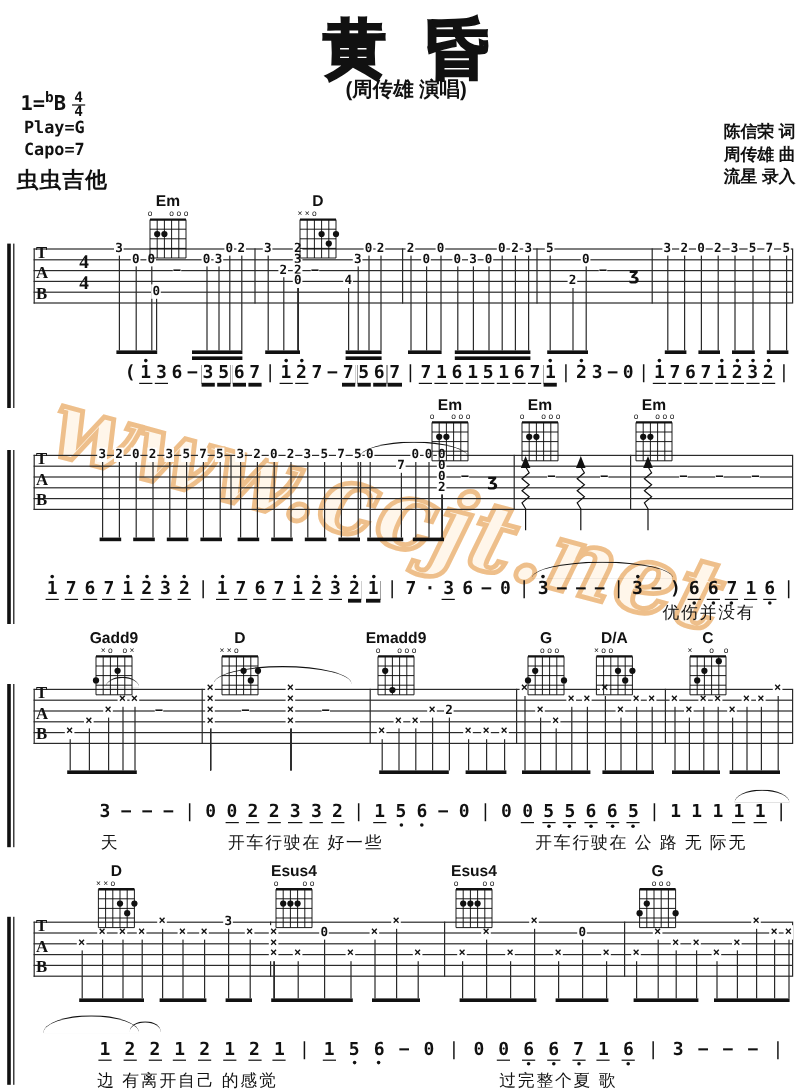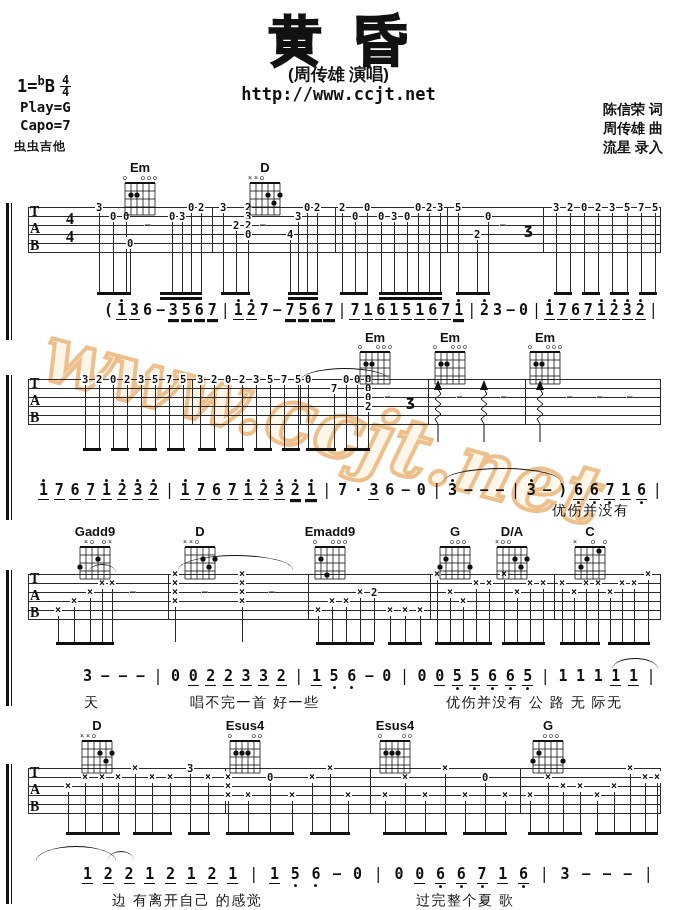--- a/index.html
+++ b/index.html
@@ -14,21 +14,21 @@
        font-family:"DejaVu Sans Mono",monospace;font-size:17px;font-weight:700;}
   #keyline{position:absolute;top:74px;left:17px;font-size:17px;font-weight:600;
            font-family:"DejaVu Sans Mono",monospace;}
   #keyline sup{font-size:12px;font-weight:700;}
   .frac{display:inline-block;vertical-align:middle;text-align:center;font-size:12px;line-height:11px;
         font-weight:700;margin-left:5px;}
   .frac .ft{display:block;border-bottom:1px solid #111;padding:0 2px;}
   #play,#capo{position:absolute;left:20px;font-family:"DejaVu Sans Mono",monospace;
               font-size:14px;font-weight:600;}
   #play{top:99px;} #capo{top:117px;}
-  #site{position:absolute;top:138px;left:14px;font-size:12px;font-weight:600;letter-spacing:1px;}
+  #site{position:absolute;top:138px;left:14px;font-size:18px;font-weight:600;letter-spacing:1px;}
   #credits{position:absolute;top:100px;right:14px;text-align:right;font-size:14px;line-height:19px;font-weight:600;}
   
   #wm{position:absolute;left:58px;top:305px;z-index:1;transform:rotate(15deg);transform-origin:left top;
       font-family:"DejaVu Serif",serif;font-style:italic;font-weight:900;font-size:80px;letter-spacing:1px;
       color:#fff6e8;-webkit-text-stroke:4px #edb97f;text-stroke:4px #edb97f;opacity:.9;white-space:nowrap;}
   
   #score{position:absolute;left:0;top:0;width:677px;height:910px;z-index:2;}
   .sline{position:absolute;height:1px;background:#2a2a2a;}
   .sbar{position:absolute;width:1px;background:#2a2a2a;}
   .stem{position:absolute;width:1px;background:#2a2a2a;}
@@ -58,21 +58,20 @@
   .arc{position:absolute;border-top:1.5px solid #111;border-radius:50% 50% 0 0/100% 100% 0 0;}
 </style>
 </head>
 <body>
 
 <div id="page">
   <div id="wm" style="color: rgb(255, 246, 232); -webkit-text-stroke: 4px rgb(237, 185, 127);">www.ccjt.net</div>
 
   <div id="title">黄昏</div>
   <div id="artist">(周传雄 演唱)</div>
-  <div id="url">http://www.ccjt.net</div>
 
   <div id="keyline"><span>1=</span><sup>b</sup><span>B</span><span class="frac"><span class="ft">4</span><span>4</span></span></div>
   <div id="play">Play=G</div>
   <div id="capo">Capo=7</div>
   <div id="site">虫虫吉他</div>
 
   <div id="credits">
     <div>陈信荣 词</div>
     <div>周传雄 曲</div>
     <div>流星 录入</div>
@@ -1431,22 +1430,22 @@
           <span class="gl u1">1</span>
           <span class="dt"></span>
         </span>
         <span class="jt jbar">
           <span class="dt"></span>
           <span class="gl">|</span>
           <span class="dt"></span>
         </span>
       </div>
       <div class="lyr" style="left: 84px; top: 694px;">天</div>
-      <div class="lyr" style="left: 190px; top: 694px;">唱不完一首 好一些</div>
-      <div class="lyr" style="left: 446px; top: 694px;">优伤并没有 公 路 无 际无</div>
+      <div class="lyr" style="left: 190px; top: 694px;">开车行驶在 好一些</div>
+      <div class="lyr" style="left: 446px; top: 694px;">开车行驶在 公 路 无 际无</div>
       <div class="jp" style="left: 82px; top: 862px; width: 572px;">
         <span class="jt">
           <span class="dt"></span>
           <span class="gl u1">1</span>
           <span class="dt"></span>
         </span>
         <span class="jt">
           <span class="dt"></span>
           <span class="gl u1">2</span>
           <span class="dt"></span>
@@ -1587,21 +1586,21 @@
           <span class="dt"></span>
           <span class="gl">−</span>
           <span class="dt"></span>
         </span>
         <span class="jt jbar">
           <span class="dt"></span>
           <span class="gl">|</span>
           <span class="dt"></span>
         </span>
       </div>
-      <div class="lyr" style="left: 112px; top: 892px;">边 有离开自己 的感觉</div>
+      <div class="lyr" style="left: 81px; top: 892px;">边 有离开自己 的感觉</div>
       <div class="lyr" style="left: 416px; top: 892px;">过完整个夏 歌</div>
       <div class="arc" style="left: 300px; top: 368px; width: 90px; height: 12px;"></div>
       <div class="arc" style="left: 443px; top: 468px; width: 118px; height: 13px;"></div>
       <div class="arc" style="left: 88px; top: 564px; width: 28px; height: 8px;"></div>
       <div class="arc" style="left: 178px; top: 555px; width: 115px; height: 14px;"></div>
       <div class="arc" style="left: 612px; top: 658px; width: 46px; height: 10px;"></div>
       <div class="arc" style="left: 36px; top: 846px; width: 80px; height: 14px;"></div>
       <div class="arc" style="left: 108px; top: 851px; width: 26px; height: 8px;"></div>
     </div>
 </div>

